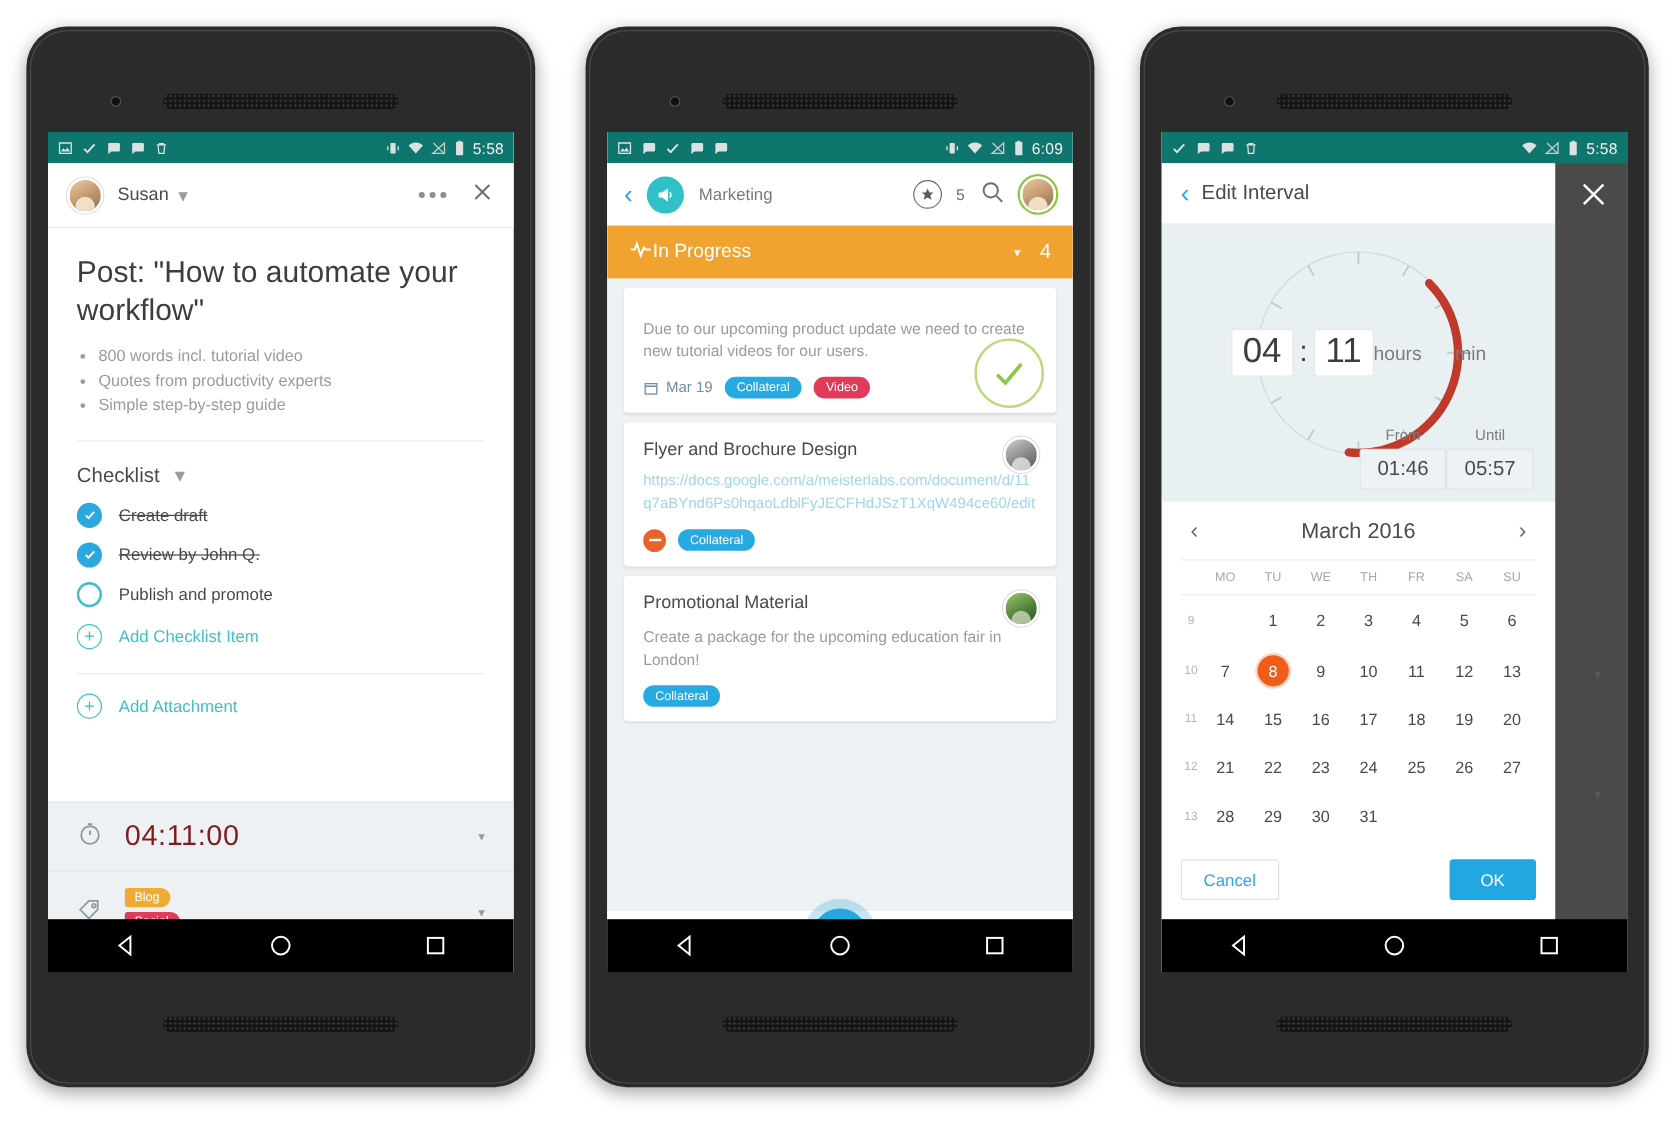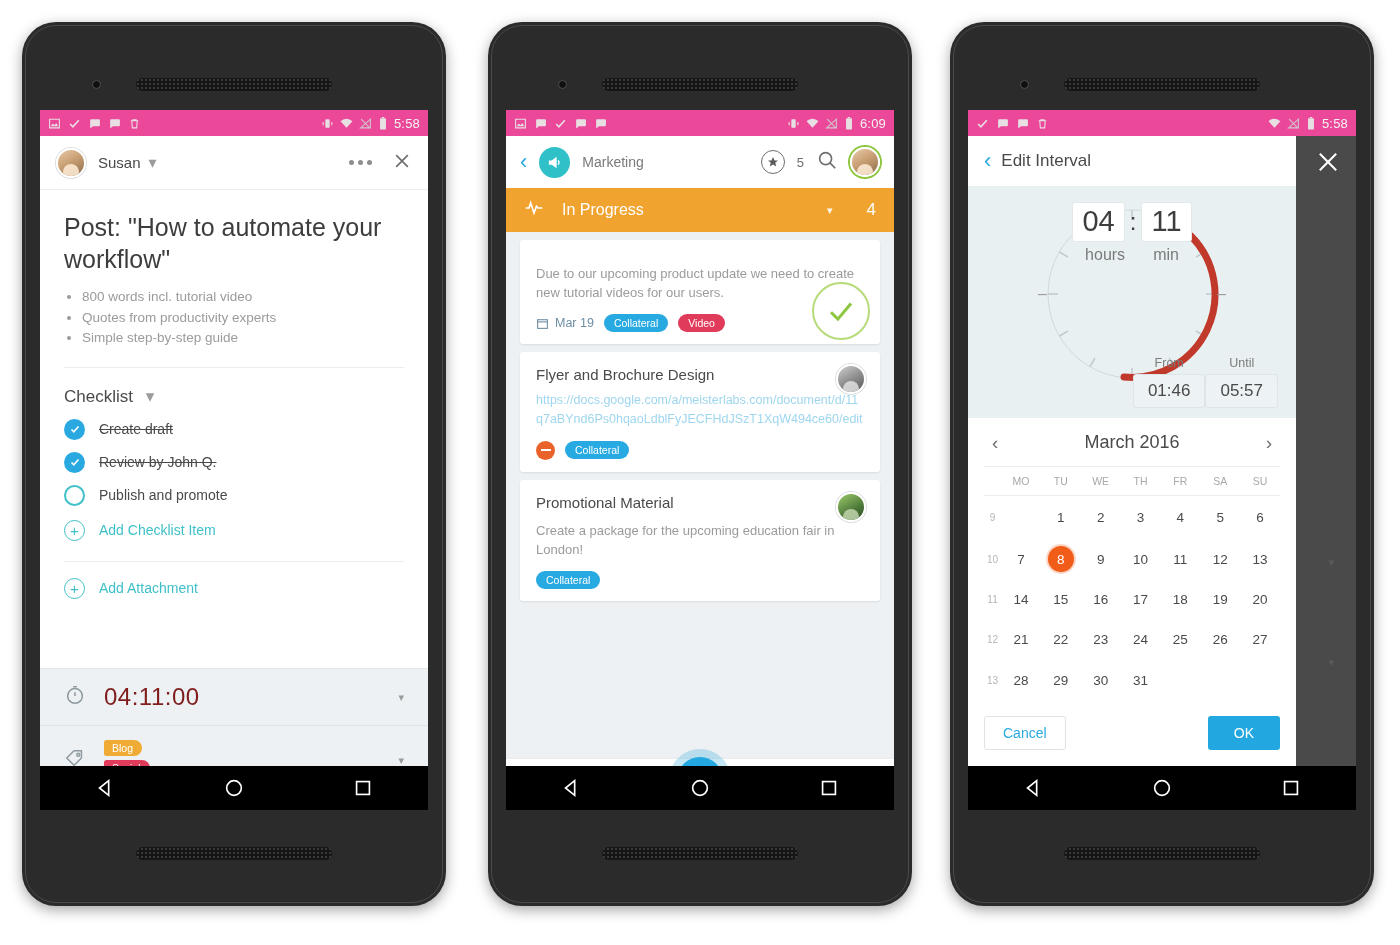--- a/index.html
+++ b/index.html
@@ -55,21 +55,21 @@
     position: absolute;
     left: 18px; top: 88px;
     width: 388px; height: 700px;
     background: #ffffff;
     overflow: hidden;
     z-index: 5;
   }
 
   
   .statusbar {
-    height: 26px; background: #ec4899;
+    height: 26px; background: #0f766e;
     display: flex; align-items: center;
     padding: 0 8px;
     color: #eeeeee;
   }
   .sb-left { display: flex; align-items: center; gap: 7px; }
   .sb-right { margin-left: auto; display: flex; align-items: center; gap: 6px; }
   .sb-time { font-size: 13px; color: #f2f2f2; letter-spacing: 0.2px; }
   .sb-ico { opacity: 0.95; display: block; }
 
   
@@ -160,21 +160,21 @@
     width:31px;height:31px;border-radius:50%;background:#2fc0c8;flex:none;
     display:flex;align-items:center;justify-content:center;
   }
   .proj-name { font-size:14px; color:#7a7a7a; }
   .p2-hdr-right { margin-left:auto; display:flex; align-items:center; gap: 12px; }
   .star-badge { width:24px;height:24px;border-radius:50%;border:1.5px solid #6e6e6e;display:flex;align-items:center;justify-content:center;color:#5a5a5a;font-size:13px;line-height:1;}
   .star-count { font-size:13px; color:#6e6e6e; }
 
   .p2-section {
     height: 44px; background:#f0a32e; display:flex; align-items:center;
-    padding: 0 18px; gap: 18px; color:#fff; flex:none;
+    padding: 0 18px; gap: 0; color:#fff; flex:none;
   }
   .p2-section .sec-name { font-size:16px; }
   .p2-section .sec-caret { margin-left:auto; font-size:11px; opacity:.9; }
   .p2-section .sec-count { font-size:17px; margin-left:16px; }
 
   .p2-list { flex:1; overflow:hidden; padding: 8px 14px 0; }
   .card {
     background:#fff; border-radius: 3px; padding: 14px 16px 12px;
     margin-bottom: 8px; box-shadow: 0 1px 2px rgba(0,0,0,0.09);
     position: relative;
@@ -213,21 +213,21 @@
   .p3-modal {
     position:absolute; left:0; top:0; width:328px; height:100%;
     background:#fff; display:flex; flex-direction:column; overflow:hidden;
   }
   .p3-hdr { height:50px; display:flex; align-items:center; padding:0 16px; gap:10px; background:#fff; flex:none; }
   .p3-hdr-title { font-size:17px; color:#4a4a4a; }
   .p3-close { position:absolute; right:14px; top:12px; z-index:12; }
 
   .clock-pane { background:#e9f0f2; padding: 10px 0 14px; position:relative; flex:none; height: 232px;}
   .dial { position:relative; width:184px; height:184px; margin: 6px auto 0; }
-  .dial-center { position:absolute; inset:0; display:flex; align-items:center; flex-direction:column; }
+  .dial-center { position:absolute; inset:0; display:flex; align-items:center; justify-content:center; flex-direction:row; }
   .time-boxes { display:flex; align-items:center; gap:3px; }
   .tbox { background:#fff; border:1px solid #e3e8ea; border-radius:3px; padding: 3px 9px; font-size:29px; color:#3d3d3d; line-height:1.1; }
   .tcolon { font-size:24px; color:#3d3d3d; padding: 0 2px; }
   .tlabels { display:flex; gap:28px; margin-top:4px; font-size:16px; color:#7b7b7b; }
   .minus-l, .minus-r { position:absolute; top:50%; transform:translateY(-50%); color:#9b9b9b; font-size:16px; }
   .minus-l { left: -2px; } .minus-r { right: -2px; }
 
   .fromuntil { position:absolute; bottom: 10px; left:0; right:0; padding: 0 18px; display:flex; justify-content:flex-end; }
   .fu { text-align:center; }
   .fu-label { font-size:12.5px; color:#7b7b7b; margin-bottom:4px; }

